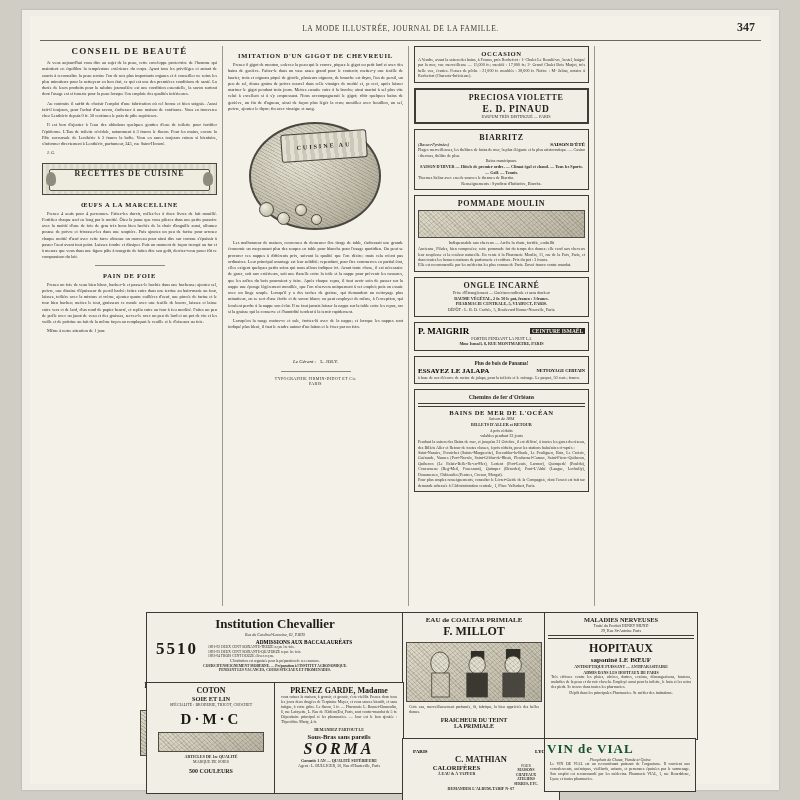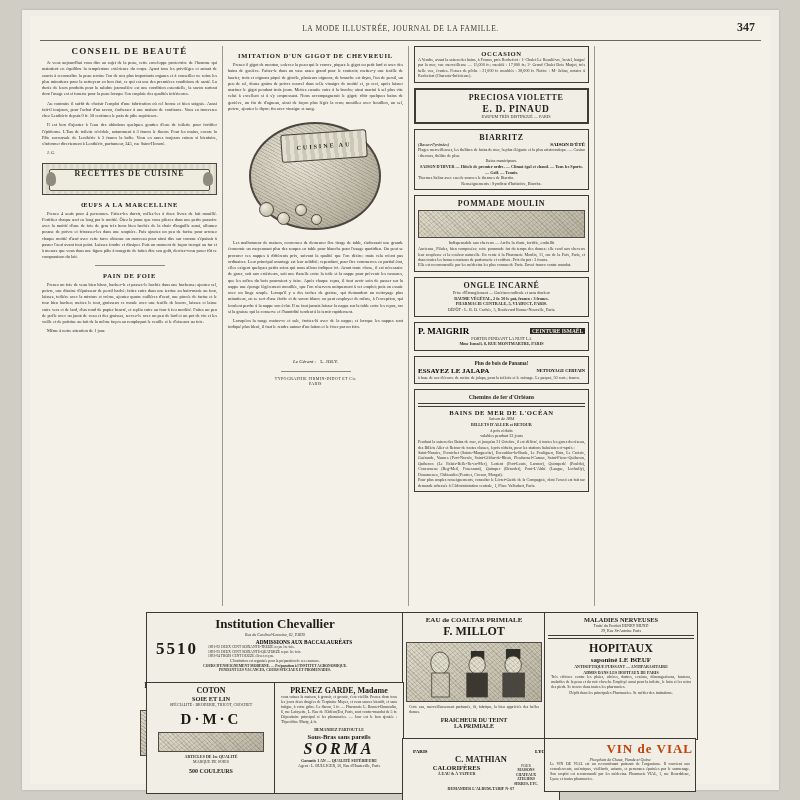--- a/index.html
+++ b/index.html
@@ -185,21 +185,21 @@
   .bad .sm{font-size:4px;text-align:center;color:#2e2c26;line-height:1.3;}
   .bad .smj{font-size:3.9px;text-align:justify;color:#2e2c26;line-height:1.3;padding:0 3px;}
   .dmc{
     font-size:15px;font-weight:bold;letter-spacing:3px;text-align:center;color:#1c1a16;
   }
   .sorma{
     font-size:16px;font-weight:bold;letter-spacing:3px;text-align:center;color:#1c1a16;
     font-style:italic;
   }
   .vial{
-    font-size:13px;font-weight:bold;letter-spacing:1px;text-align:right;color:#c2410c;
+    font-size:13px;font-weight:bold;letter-spacing:1px;text-align:left;color:#14532d;
   }
   .num5510{
     font-size:17px;font-weight:bold;letter-spacing:2px;color:#1c1a16;text-align:center;
   }
   .tiny{font-size:3.6px;line-height:1.25;color:#2e2c26;}
 </style>
 </head>
 <body>
 
 <div class="page">

